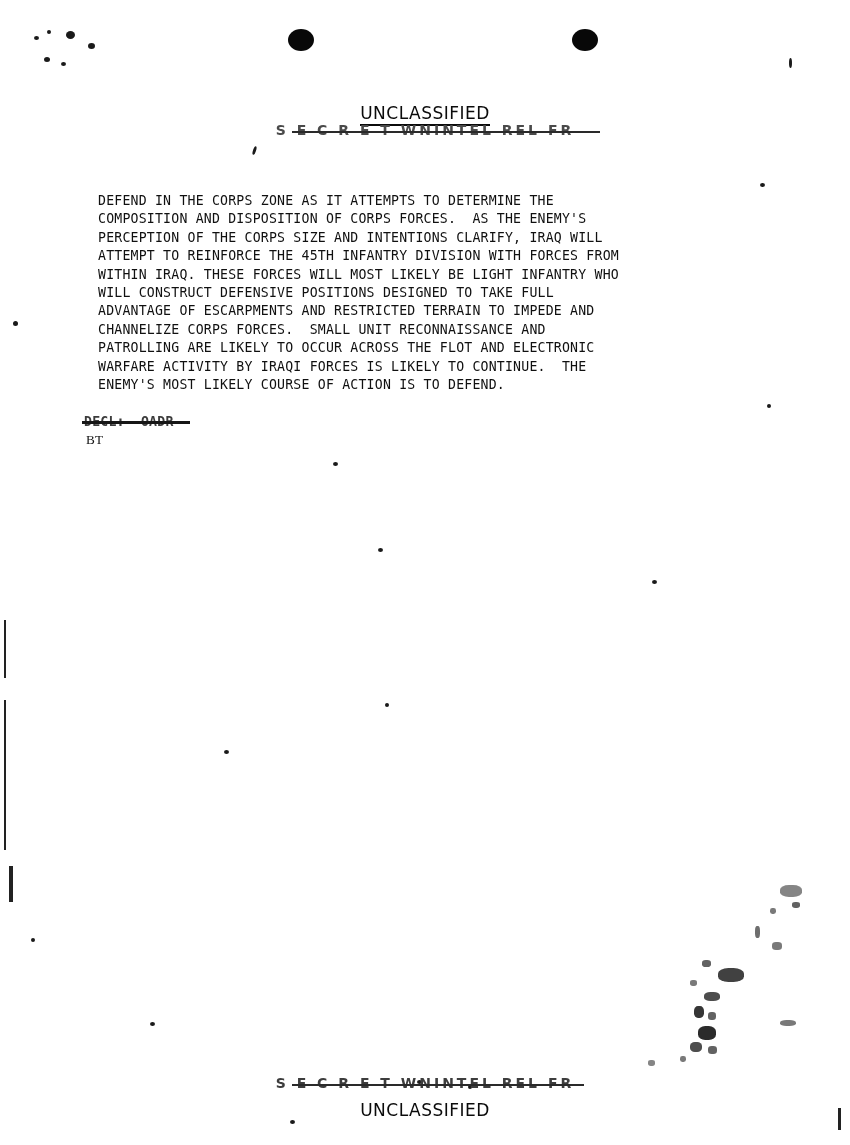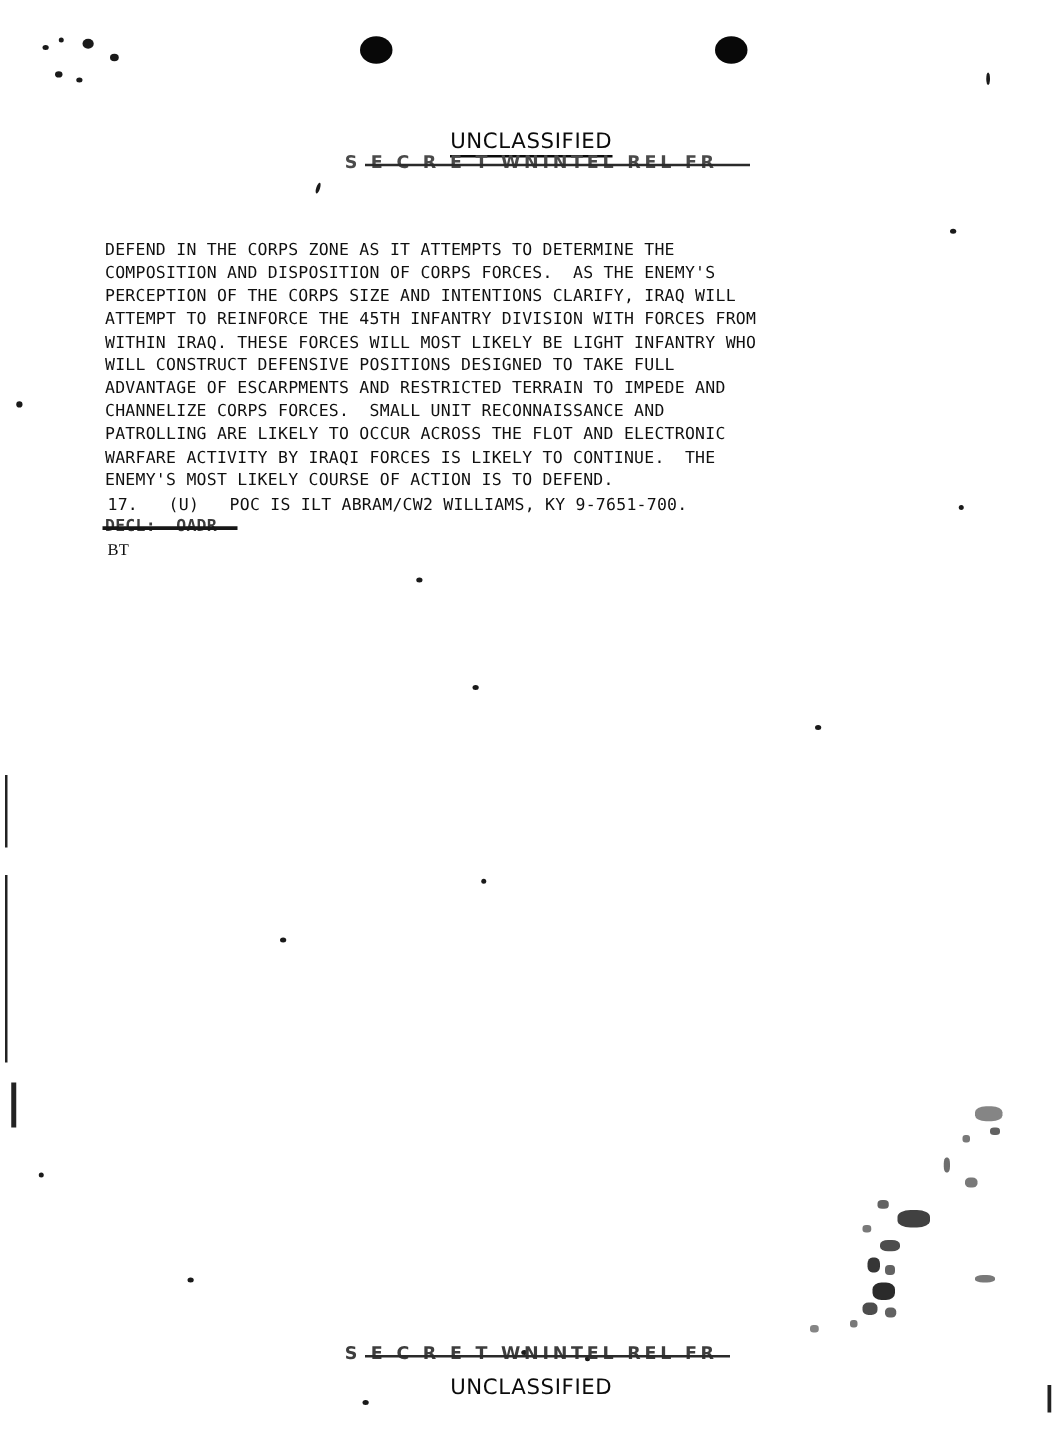--- a/index.html
+++ b/index.html
@@ -78,21 +78,21 @@
     position: absolute;
     height: 2px;
     background: #2a2a2a;
   }
   #top-strike { left: 292px; top: 131px; width: 308px; }
   #bottom-strike { left: 292px; top: 1084px; width: 292px; }
 
   
   #body-text {
     position: absolute;
-    left: 84px;
+    left: 98px;
     top: 192px;
     width: 700px;
     font-family: "DejaVu Sans Mono", monospace;
     font-size: 13.2px;
     line-height: 18.4px;
     letter-spacing: 0.2px;
     color: #101010;
     white-space: pre-wrap;
   }
 
@@ -201,21 +201,20 @@
 PERCEPTION OF THE CORPS SIZE AND INTENTIONS CLARIFY, IRAQ WILL
 ATTEMPT TO REINFORCE THE 45TH INFANTRY DIVISION WITH FORCES FROM
 WITHIN IRAQ. THESE FORCES WILL MOST LIKELY BE LIGHT INFANTRY WHO
 WILL CONSTRUCT DEFENSIVE POSITIONS DESIGNED TO TAKE FULL
 ADVANTAGE OF ESCARPMENTS AND RESTRICTED TERRAIN TO IMPEDE AND
 CHANNELIZE CORPS FORCES.  SMALL UNIT RECONNAISSANCE AND
 PATROLLING ARE LIKELY TO OCCUR ACROSS THE FLOT AND ELECTRONIC
 WARFARE ACTIVITY BY IRAQI FORCES IS LIKELY TO CONTINUE.  THE
 ENEMY'S MOST LIKELY COURSE OF ACTION IS TO DEFEND.</div>
 
-  <div id="para-17">17.   (U)   POC IS ILT ABRAM/CW2 WILLIAMS, KY 9-7651-700.</div>
 
   <div id="decl-line">DECL:  OADR</div>
   <div id="decl-strike"></div>
 
   <div id="bt-line">BT</div>
 
   <div id="smudge">
     <div class="smear" style="left:120px; top:5px; width:22px; height:12px; opacity:0.55;"></div>
     <div class="smear" style="left:132px; top:22px; width:8px; height:6px; opacity:0.7;"></div>
     <div class="smear" style="left:110px; top:28px; width:6px; height:6px; opacity:0.6;"></div>

